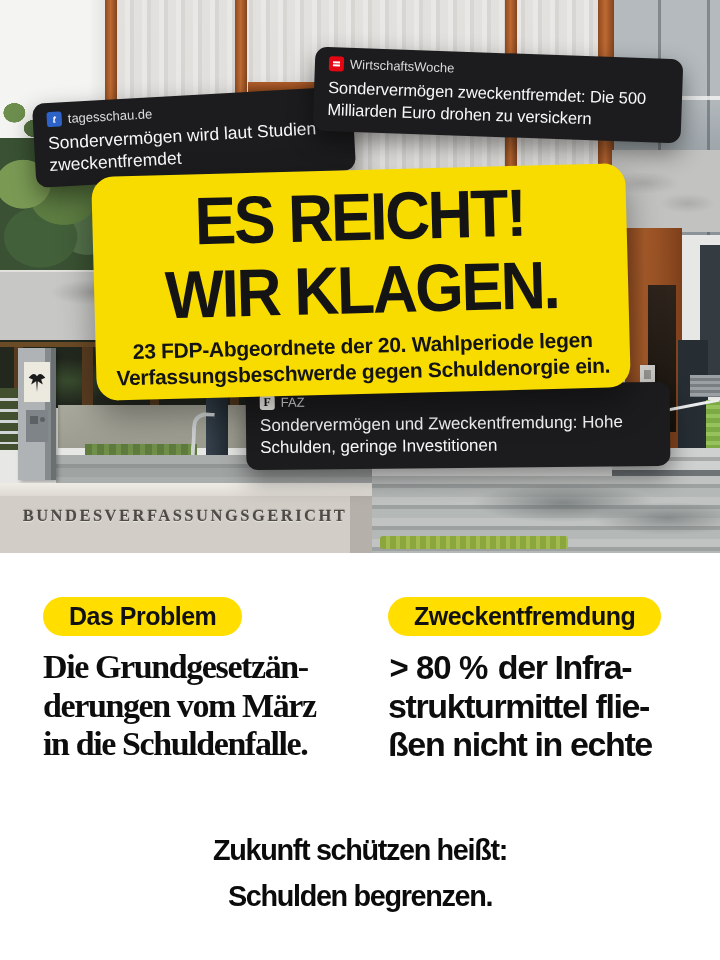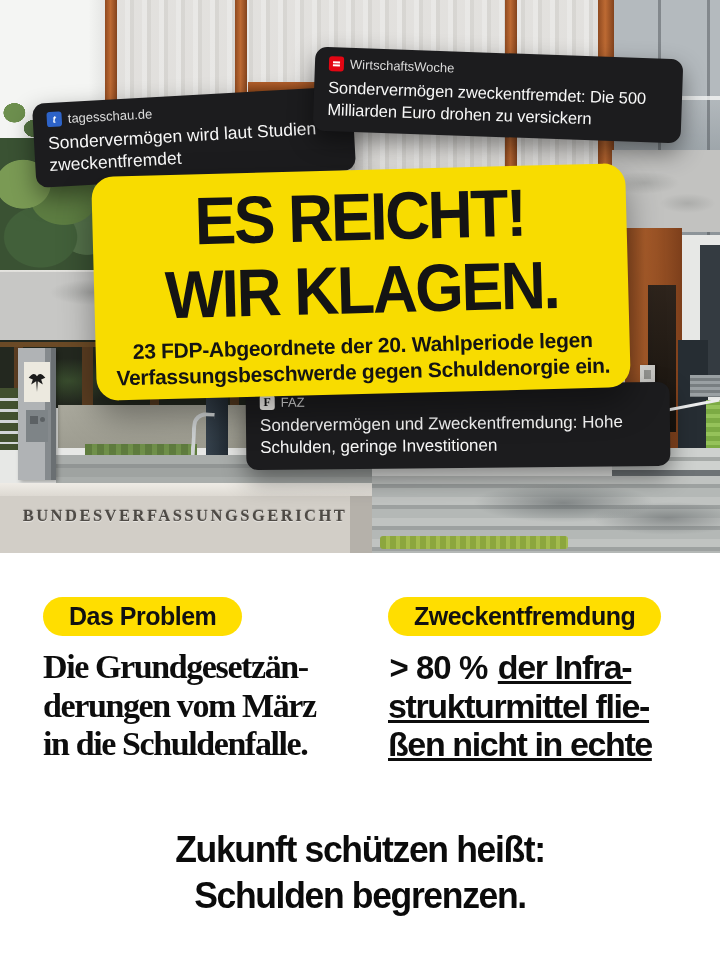--- a/index.html
+++ b/index.html
@@ -107,23 +107,23 @@
 
   
   .pill{position:absolute;top:597px;height:39px;background:#ffde00;border-radius:20px;
         display:inline-flex;align-items:center;padding:0 26px;font-size:25px;font-weight:900;
         color:#111;letter-spacing:-.5px;white-space:nowrap;}
   .pill-left{left:43px;}
   .pill-right{left:388px;}
   .para{position:absolute;top:648px;font-size:34px;line-height:38.5px;font-weight:bold;
         color:#0d0d0d;letter-spacing:-1.4px;white-space:nowrap;}
   .para-left{left:43px;font-family:Liberation Serif, serif;}
-  .para-right{left:388px;text-decoration:underline;}
+  .para-right{left:388px;}
   .stat{font-weight:900;letter-spacing:-1px;display:inline-block;transform:scaleX(.97);margin-right:9px;}
-  .footer-head{position:absolute;left:0;top:827px;width:720px;text-align:center;font-size:37px;
+  .footer-head{position:absolute;left:0;top:827px;width:720px;text-align:center;font-size:30px;
         line-height:46px;font-weight:900;color:#0b0b0b;letter-spacing:-1.4px;}
   .footer-head div{transform:scaleX(.96);}
 </style>
 </head>
 <body>
 
 <div class="photo">
   <div class="abs side-wall"></div>
   <div class="abs facade"></div>
   <div class="abs glass-right"></div>

